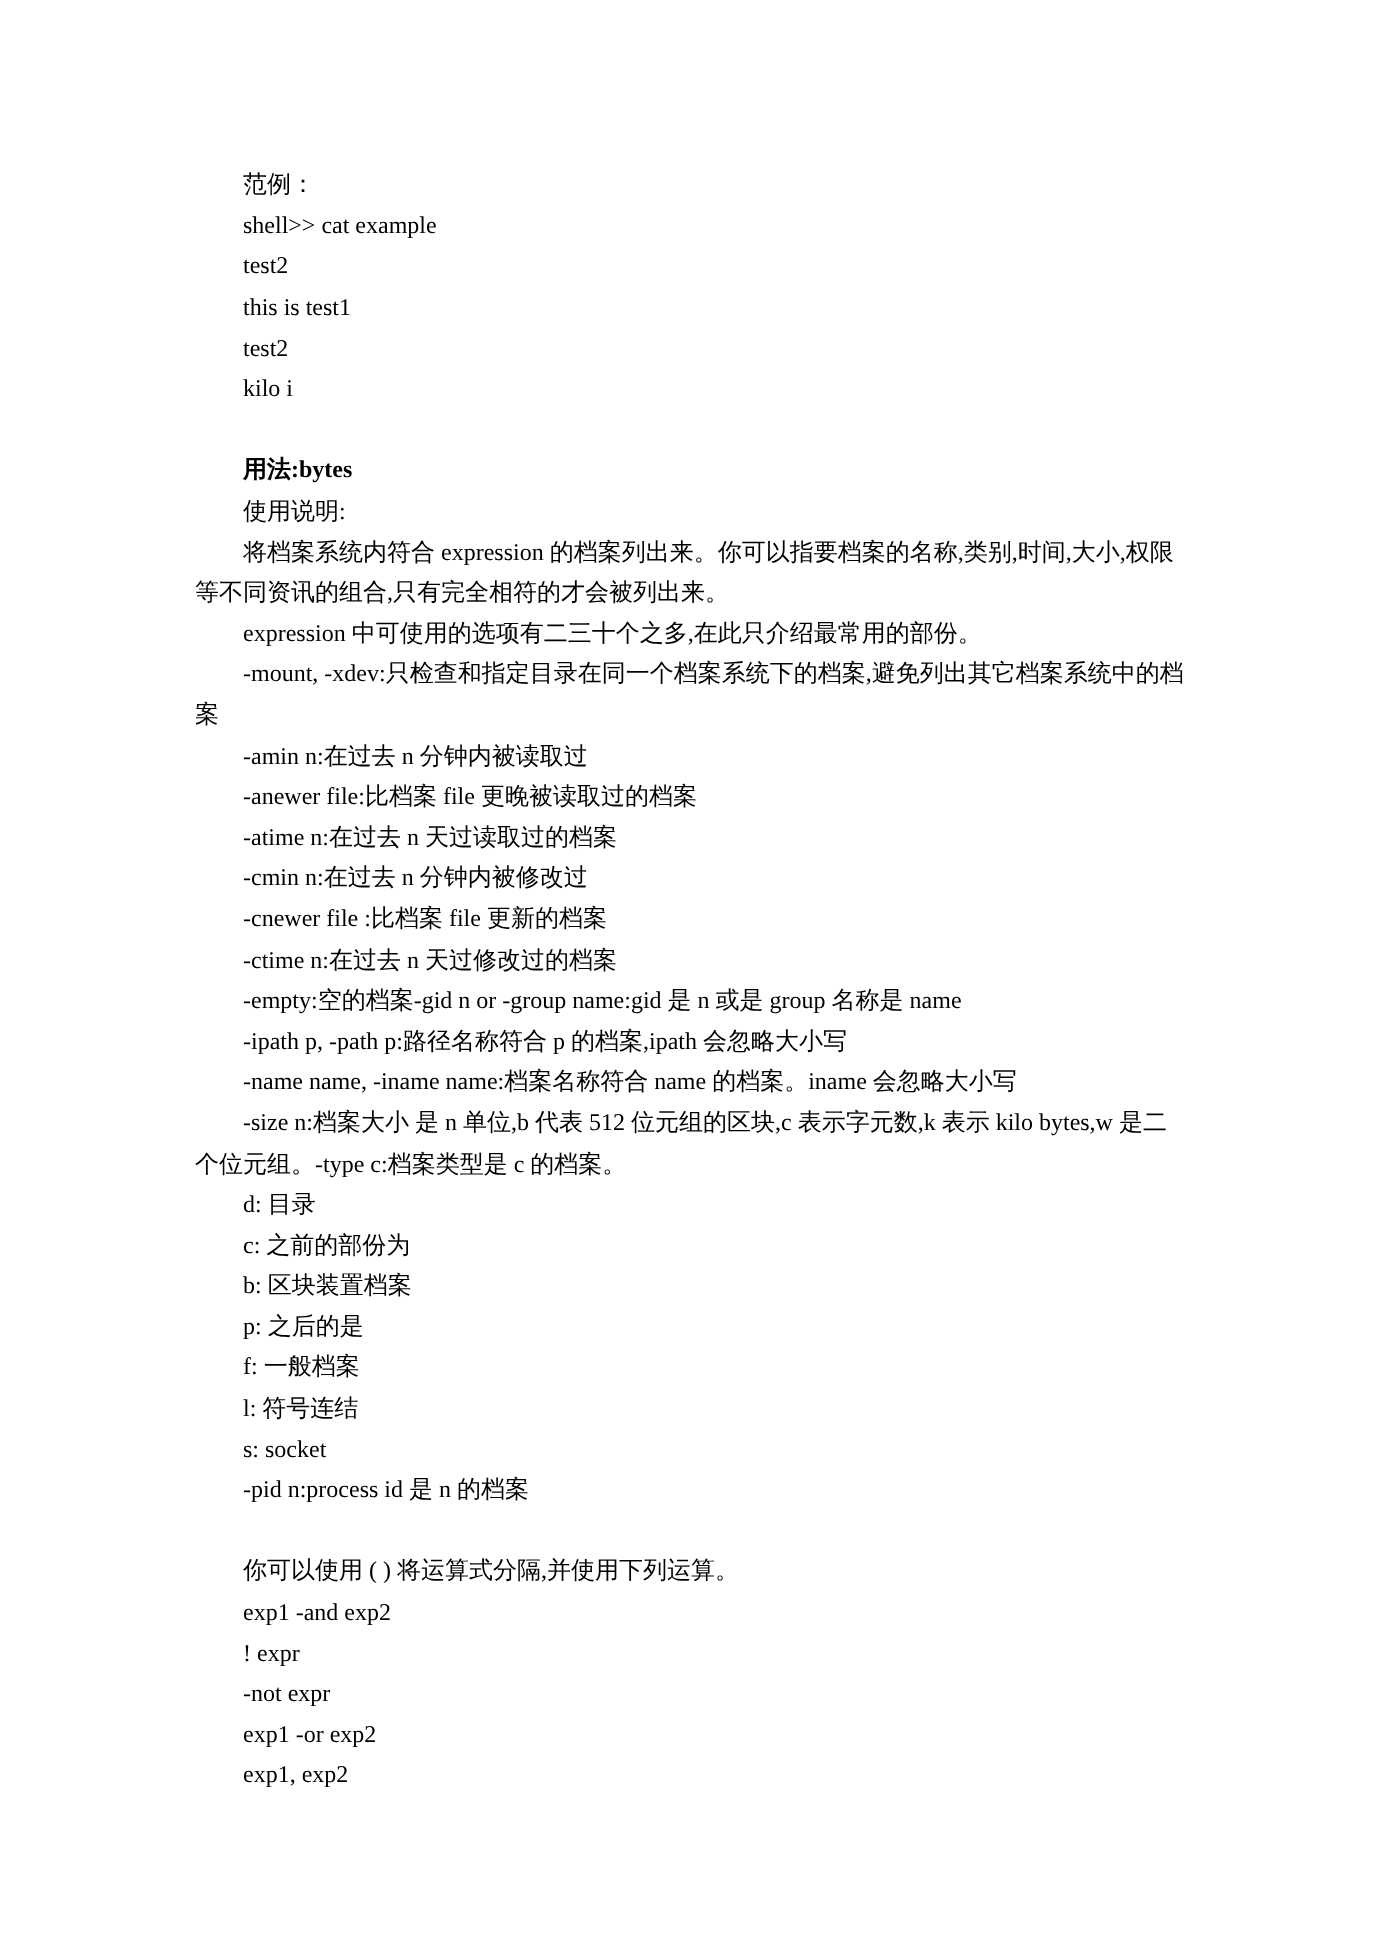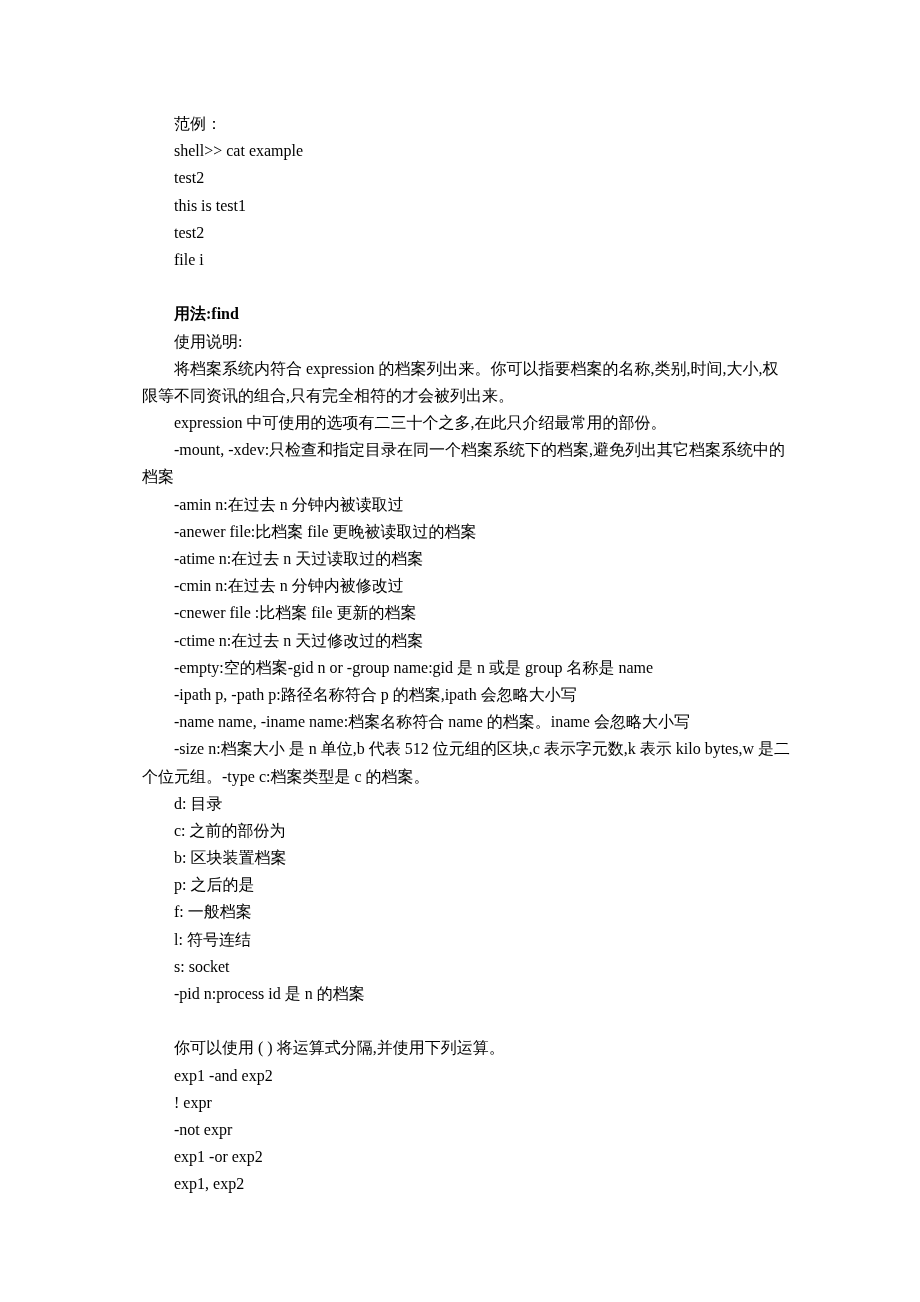--- a/index.html
+++ b/index.html
@@ -12,21 +12,20 @@
     color: #000000;
   }
   .page {
     width: 920px;
     min-height: 1302px;
     padding: 110px 130px 80px 130px;
     box-sizing: border-box;
   }
   .indent {
     text-indent: 2em;
-    margin-left: 12px;
   }
   p {
     margin: 0;
     padding: 0;
   }
   .bold {
     font-weight: bold;
   }
   .blank {
     height: 1.7em;
@@ -34,23 +33,23 @@
 </style>
 </head>
 <body>
 
 <div class="page">
   <p class="indent">范例：</p>
   <p class="indent">shell&gt;&gt; cat example</p>
   <p class="indent">test2</p>
   <p class="indent">this is test1</p>
   <p class="indent">test2</p>
-  <p class="indent">file i</p>
+  <p class="indent">kilo i</p>
   <div class="blank"></div>
-  <p class="indent bold">用法:find</p>
+  <p class="indent bold">用法:bytes</p>
   <p class="indent">使用说明:</p>
   <p class="indent">将档案系统内符合 expression 的档案列出来。你可以指要档案的名称,类别,时间,大小,权限等不同资讯的组合,只有完全相符的才会被列出来。</p>
   <p class="indent">expression 中可使用的选项有二三十个之多,在此只介绍最常用的部份。</p>
   <p class="indent">-mount, -xdev:只检查和指定目录在同一个档案系统下的档案,避免列出其它档案系统中的档案</p>
   <p class="indent">-amin n:在过去 n 分钟内被读取过</p>
   <p class="indent">-anewer file:比档案 file 更晚被读取过的档案</p>
   <p class="indent">-atime n:在过去 n 天过读取过的档案</p>
   <p class="indent">-cmin n:在过去 n 分钟内被修改过</p>
   <p class="indent">-cnewer file :比档案 file 更新的档案</p>
   <p class="indent">-ctime n:在过去 n 天过修改过的档案</p>

